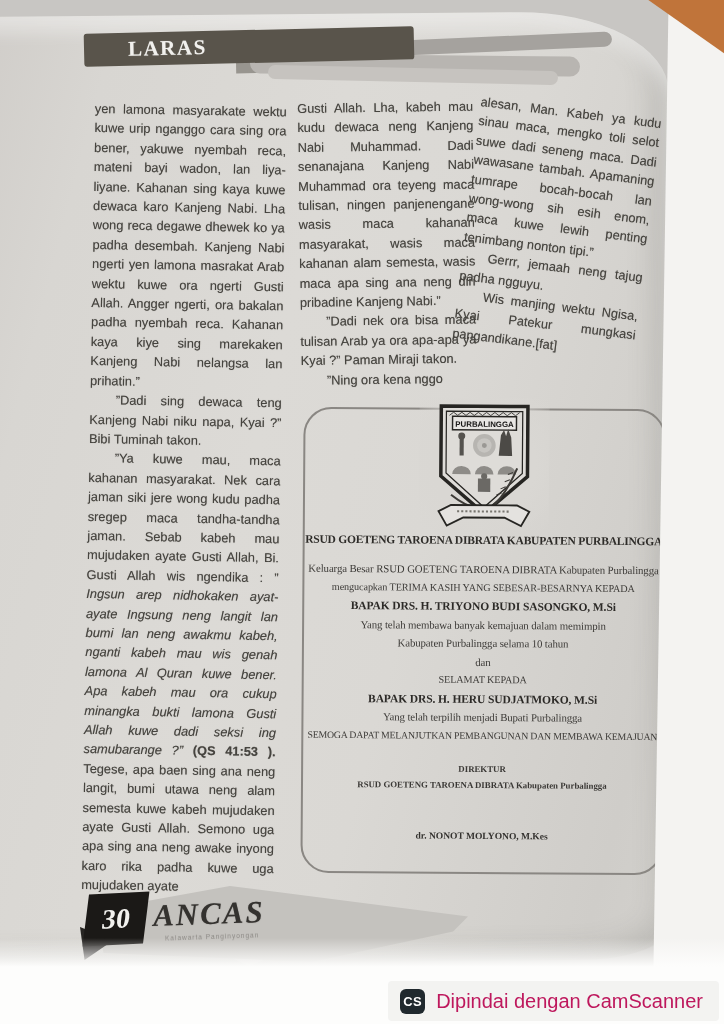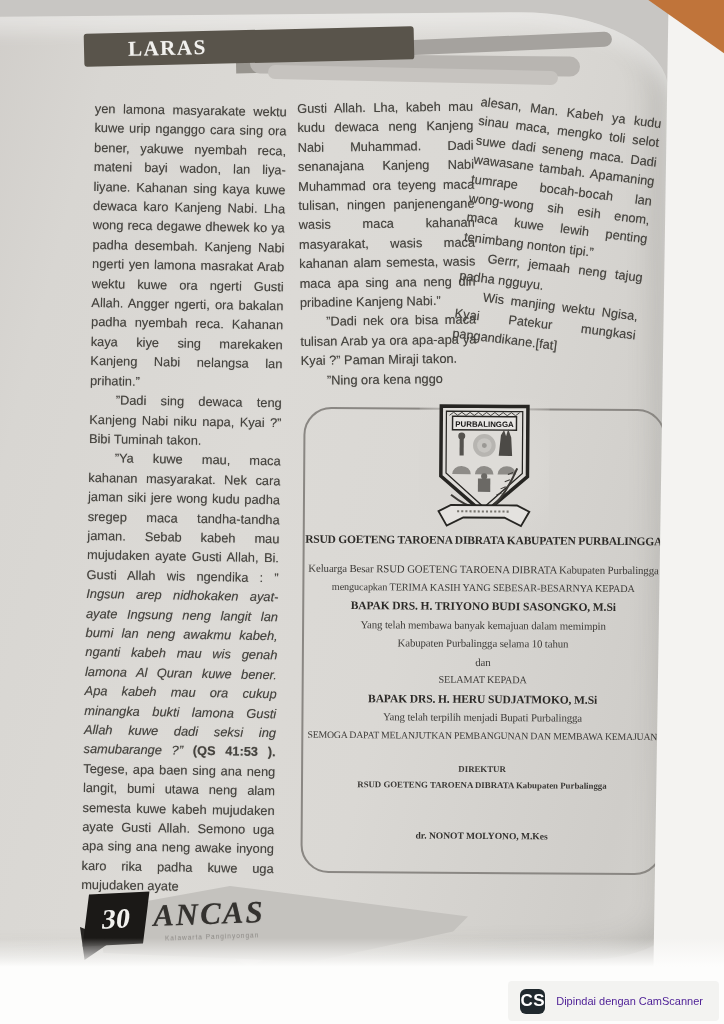--- a/index.html
+++ b/index.html
@@ -70,24 +70,24 @@
       font-style:italic;font-weight:bold;font-size:31px;letter-spacing:2px;color:#34322f;
       transform:rotate(-2deg);text-shadow:0 0 1px rgba(52,50,47,.4);}
   .ancas-tag{position:absolute;left:165px;top:933px;z-index:4;font-size:6.5px;letter-spacing:1px;
       color:#8b8884;filter:blur(0.4px);transform:rotate(-2deg);}
   
   .scanbar{position:absolute;left:0;top:968px;width:724px;height:56px;background:#fdfdfc;z-index:7;}
   .cs-badge{position:absolute;right:5px;top:13px;height:40px;padding:0 16px 0 12px;background:#f3f3f1;
       border-radius:4px;display:flex;align-items:center;gap:11px;}
   .cs-icon{position:relative;width:25px;height:25px;background:#20292e;border-radius:6px;
       display:flex;align-items:center;justify-content:center;}
-  .cs-icon span{color:#fff;font-weight:bold;font-size:17px;letter-spacing:0.5px;}
+  .cs-icon span{color:#fff;font-weight:bold;font-size:13px;letter-spacing:0.5px;}
   .cs-icon::after{content:"";position:absolute;left:2px;right:-2px;bottom:-3px;height:4px;
       border-radius:2px;background:var(--teal,#2ab3a0);z-index:-1;}
-  .cs-text{font-size:11px;color:#4c1d95;}
+  .cs-text{font-size:20px;color:#be185d;}
 </style>
 </head>
 <body>
 
 <div class="stage">
   <div class="photo">
     <div class="page-paper"></div>
 
     <div class="gray-chip"></div>
     <div class="band-light"></div>

